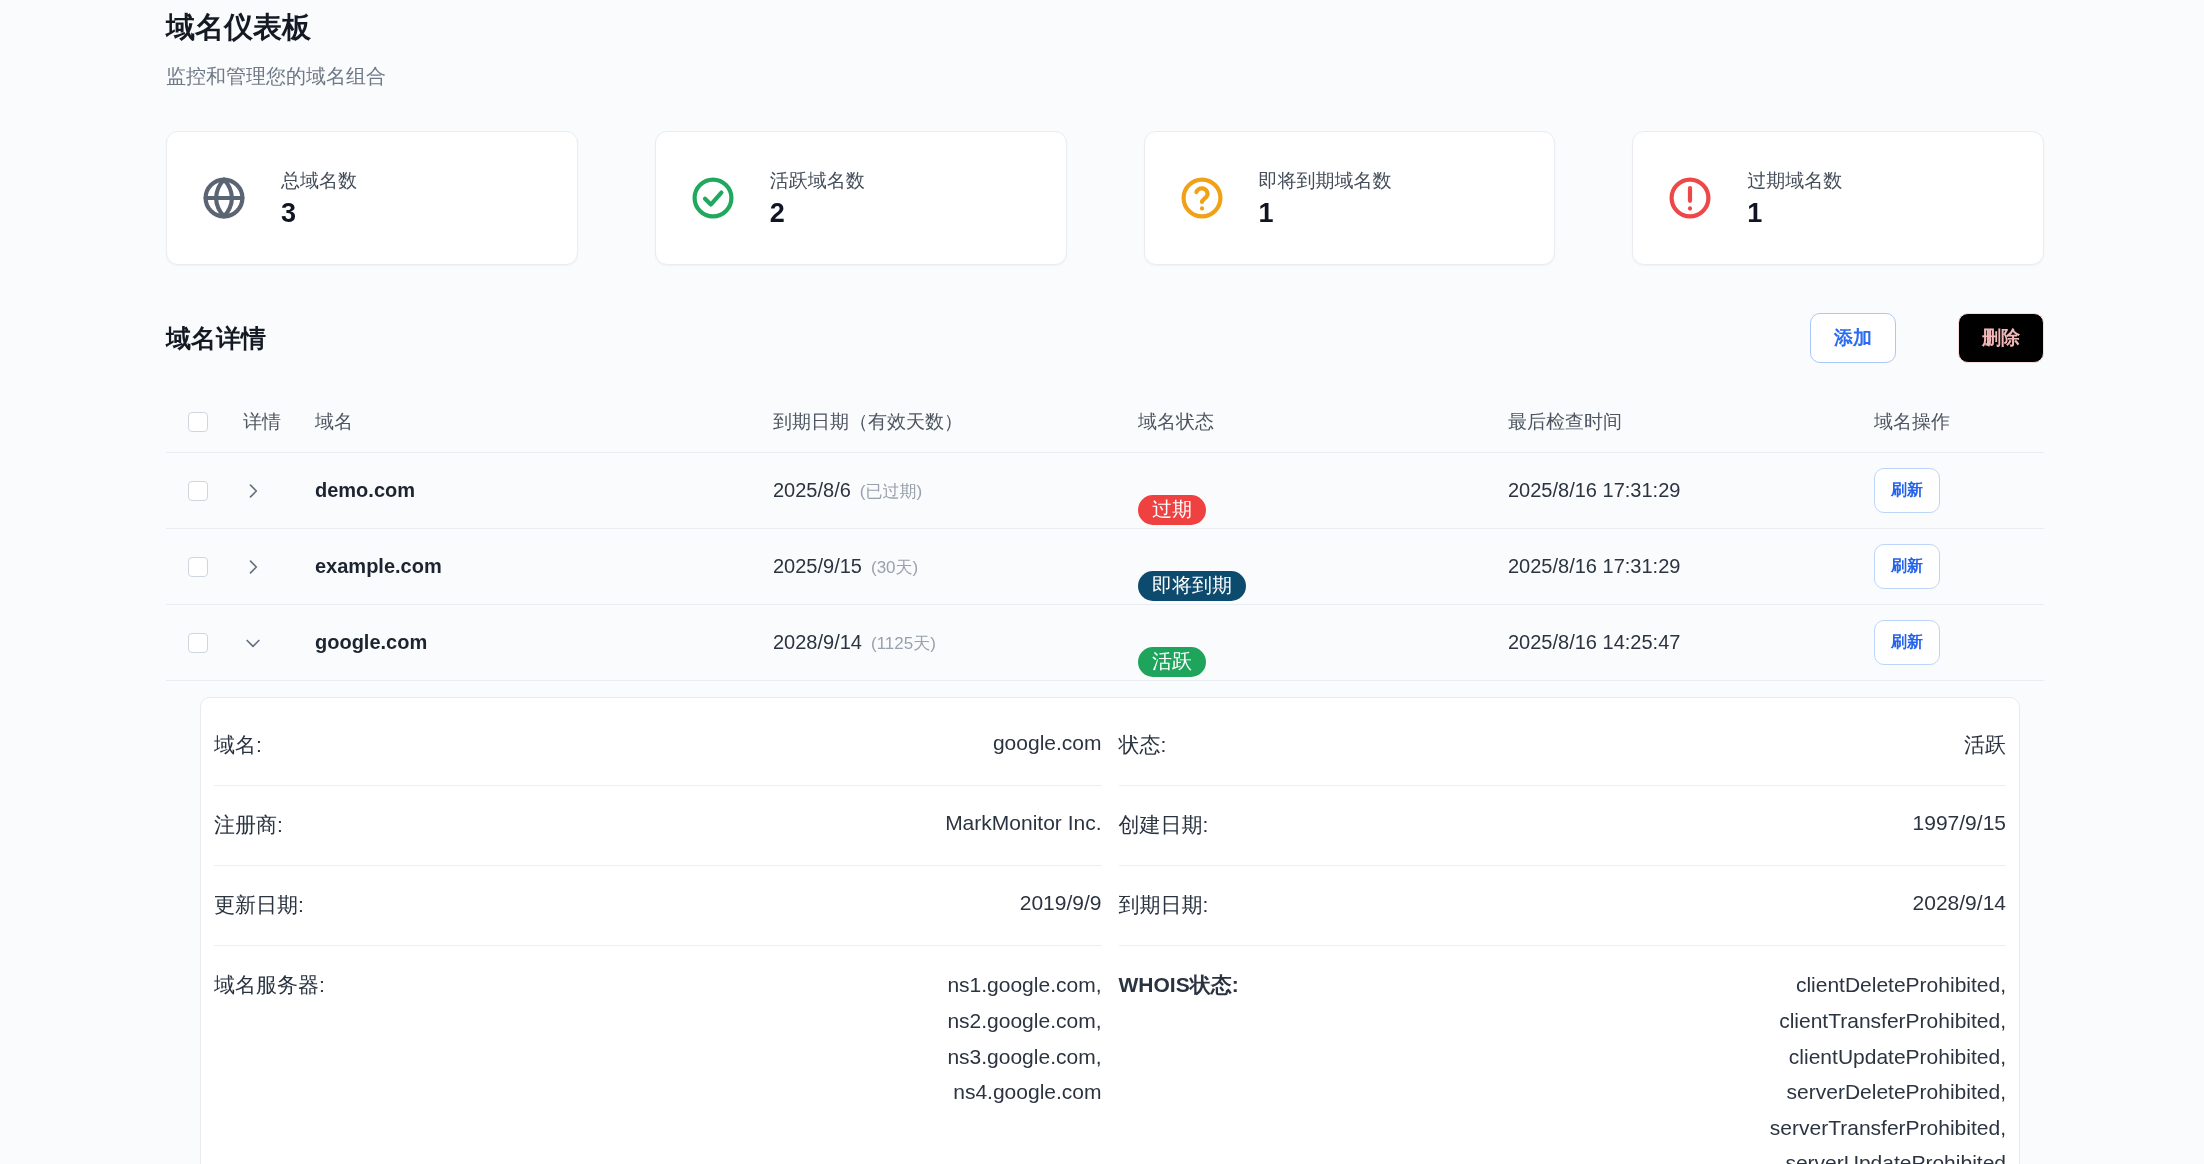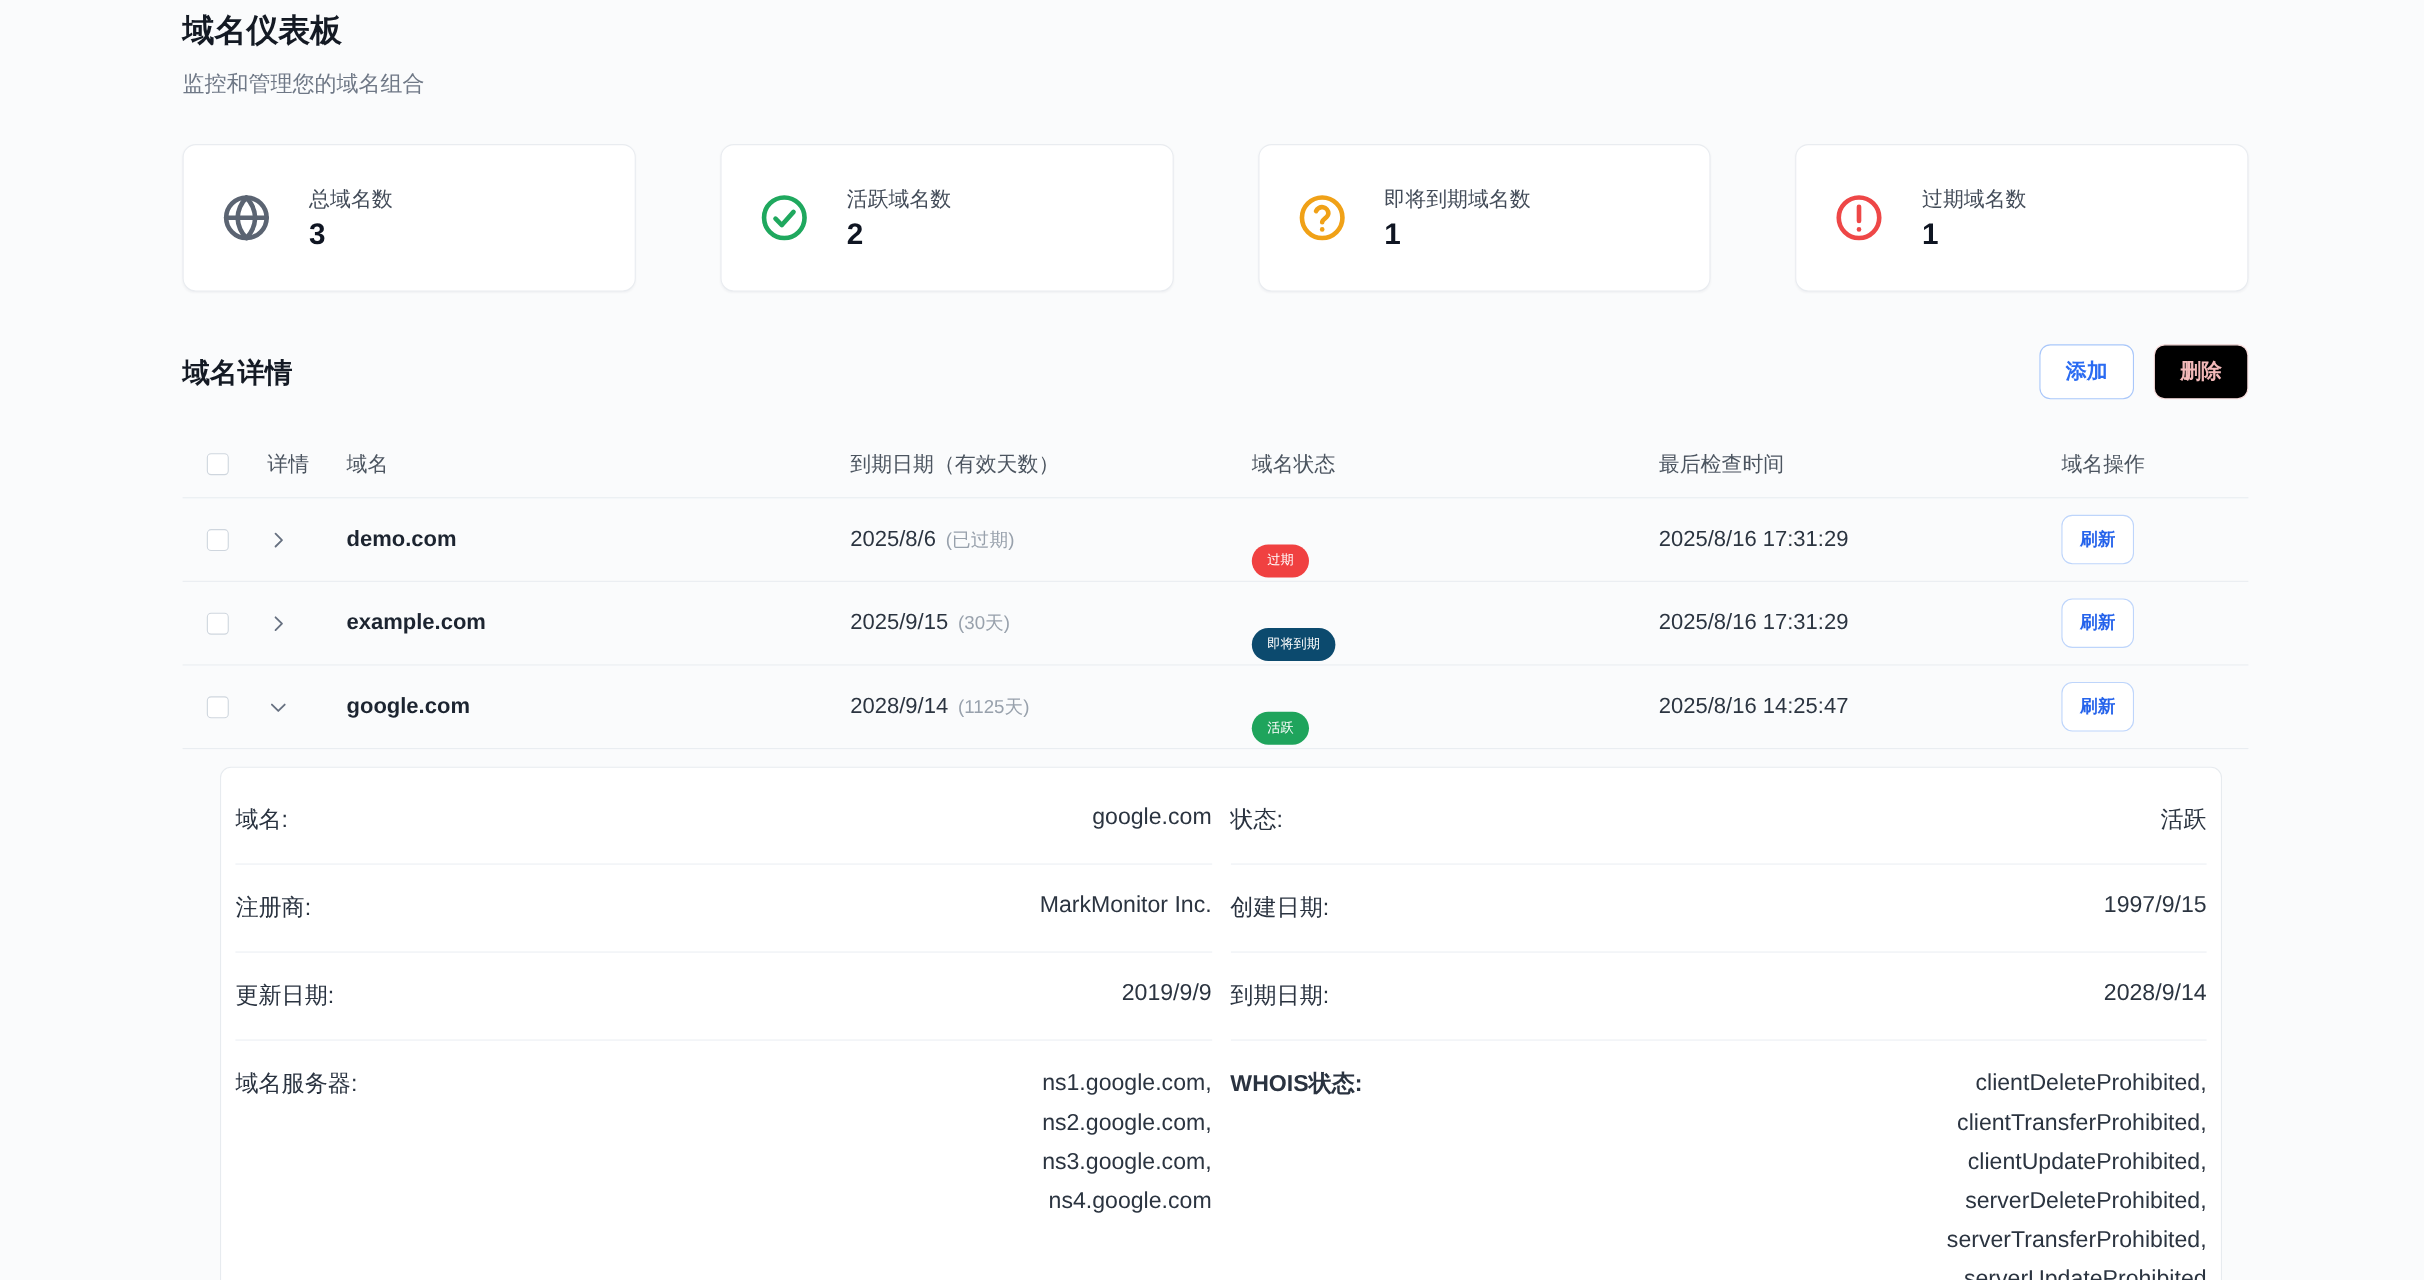--- a/index.html
+++ b/index.html
@@ -28,20 +28,21 @@
   .stat-value { margin-top:4px; font-size:27px; font-weight:700; color:#0f1522; }
 
   
   .section-head { margin-top:48px; display:flex; align-items:center; justify-content:space-between; }
   .section-title { font-size:25px; font-weight:700; color:#141a24; }
   .head-buttons { display:flex; gap:18px; }
   .btn {
     height:50px; padding:0 23px; border-radius:10px; background:#fff;
     font-size:19px; font-weight:700; cursor:pointer;
     font-family:inherit;
+    margin-left:44px;
   }
   .btn-add { border:1px solid #a9c7fa; color:#2a6bf2; }
   .btn-del { border:1px solid #f8dcdc; color:#f3b9b9; background:#000000; cursor:default; }
 
   
   .table { margin-top:28px; }
   .thead, .trow {
     display:grid;
     grid-template-columns:55px 72px 458px 365px 370px 366px 1fr;
     align-items:center; padding-left:22px;
@@ -53,21 +54,21 @@
     appearance:none; -webkit-appearance:none; width:20px; height:20px;
     border:1.5px solid #cfd6de; border-radius:4px; background:#fff; cursor:pointer; display:block;
   }
   .chev { width:20px; height:20px; cursor:pointer; color:#667080; }
   .chev svg { width:20px; height:20px; display:block; }
   .cell-domain { font-weight:600; color:#1c2430; }
   .cell-expiry { color:#2b3440; }
   .expiry-note { font-size:17px; color:#98a1ac; margin-left:9px; }
   .badge {
     display:inline-flex; align-items:center; height:30px; padding:0 14px;
-    border-radius:15px; color:#fff; font-size:12px;margin-top:38px;
+    border-radius:15px; color:#fff; font-size:20px;margin-top:38px;
   }
   .btn-refresh {
     height:45px; padding:0 16px; border-radius:10px; background:#fff;
     border:1px solid #bed5fb; color:#2563eb; font-size:16px; font-weight:700;
     cursor:pointer; font-family:inherit;
   }
 
   
   .detail-panel {
     margin:16px 24px 0 34px; background:#fff; border:1px solid #e7ebef; border-radius:10px;

